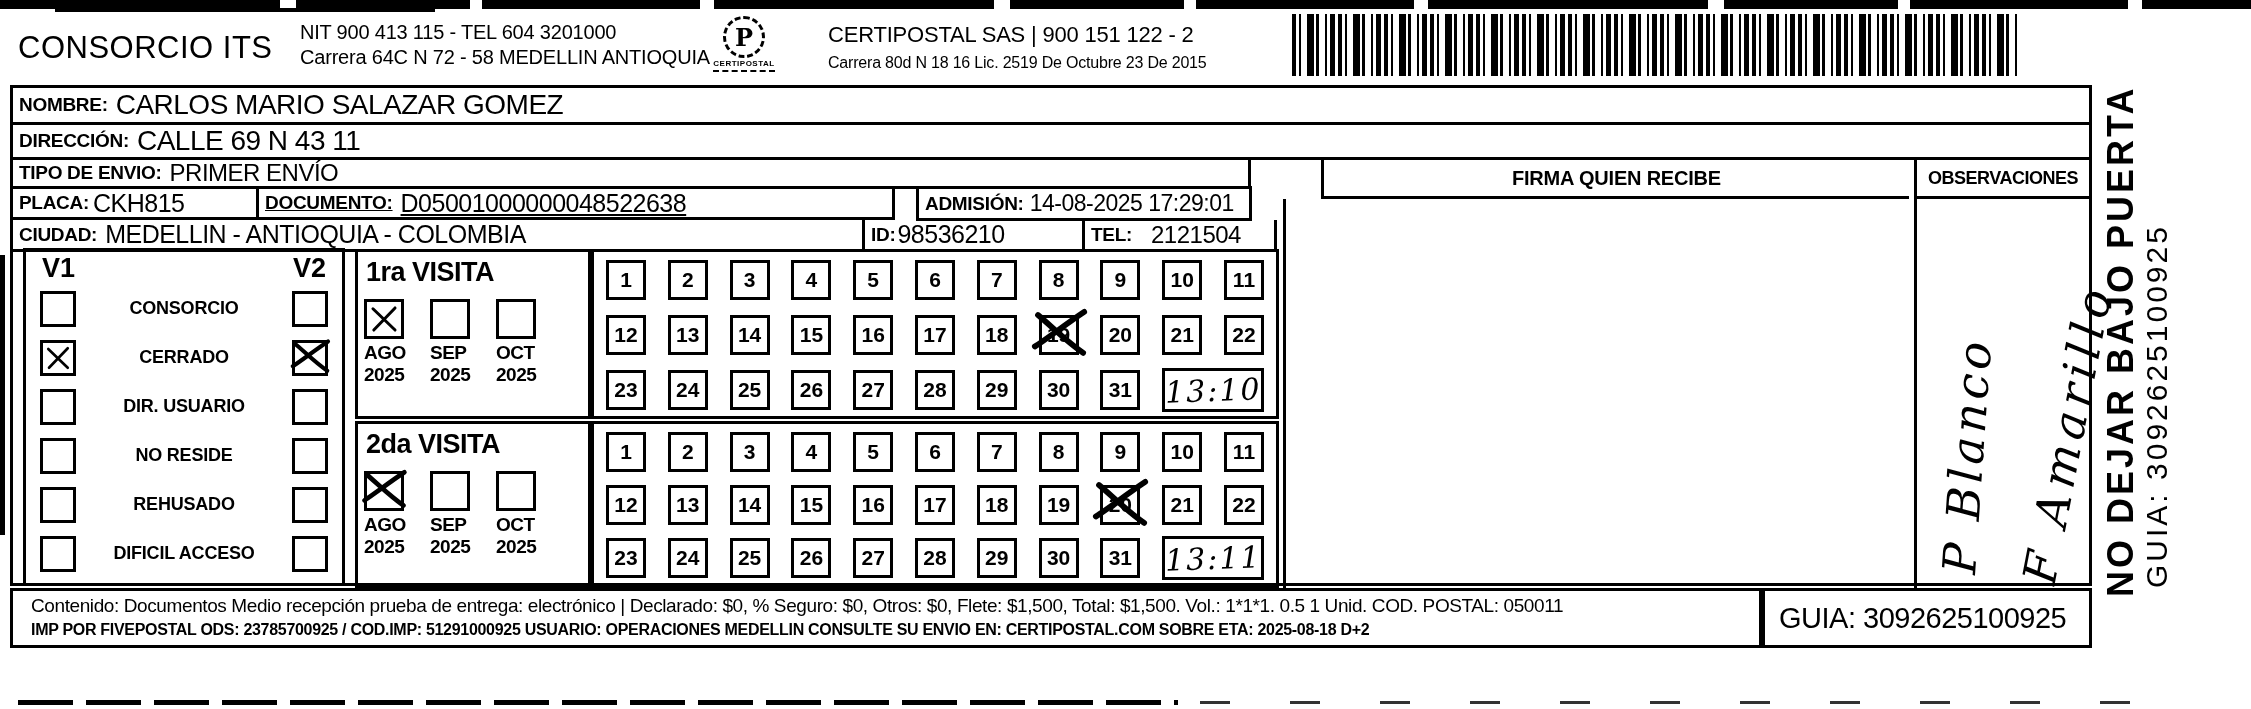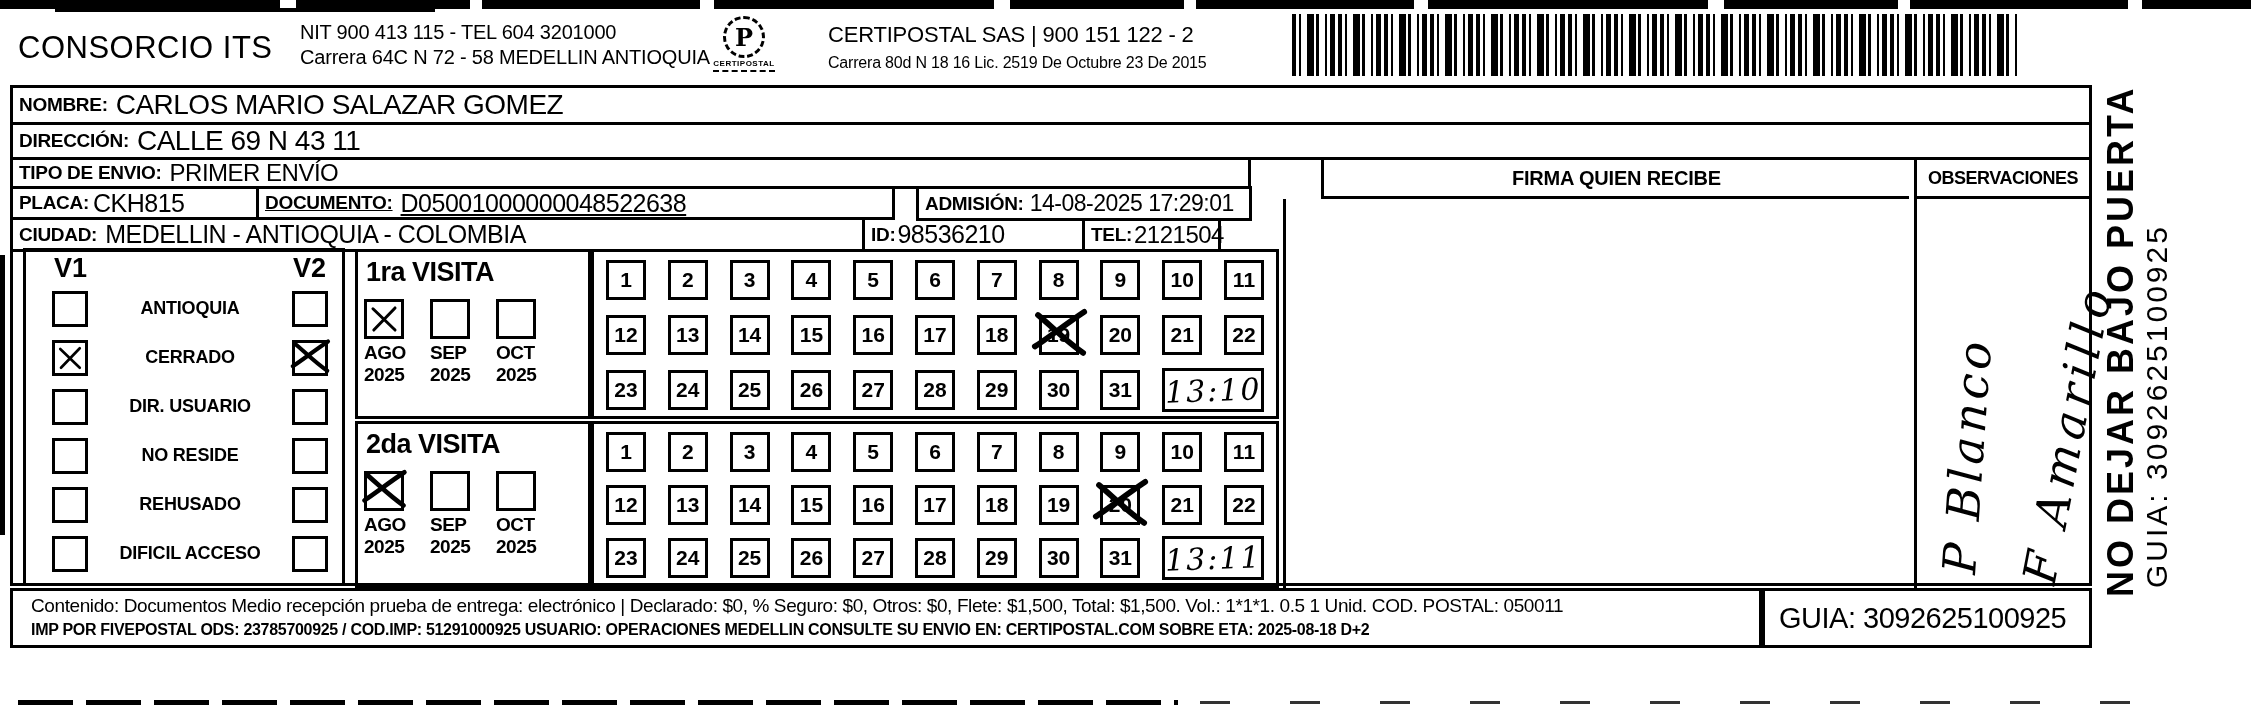--- a/index.html
+++ b/index.html
@@ -60,31 +60,31 @@
   .val-big { font-size:28px; }
 
   .row-nombre    { left:0; top:0;    width:2076px; height:37px; border-bottom:3px solid #000; }
   .row-direccion { left:0; top:37px; width:2076px; height:35px; border-bottom:3px solid #000; }
   .row-tipo      { left:0; top:72px; width:1238px; height:29px; border-right:3px solid #000; border-bottom:3px solid #000; }
   .cell-placa     { left:0;     top:101px; width:246px; height:31px; border-right:3px solid #000; border-bottom:3px solid #000; }
   .cell-documento { left:246px; top:101px; width:636px; height:31px; border-right:3px solid #000; border-bottom:3px solid #000;text-decoration:underline; }
   .cell-admision  { left:903px; top:98px;  width:336px; height:35px; border:3px solid #000; }
   .cell-ciudad { left:0;      top:132px; width:852px; height:32px; border-right:3px solid #000; border-bottom:3px solid #000; }
   .cell-id     { left:852px;  top:132px; width:220px; height:32px; border-right:3px solid #000; border-bottom:3px solid #000; }
-  .cell-tel    { left:1072px; top:132px; width:136px; height:32px; border-right:3px solid #000; border-bottom:3px solid #000; }
+  .cell-tel    { left:1072px; top:132px; width:192px; height:32px; border-right:3px solid #000; border-bottom:3px solid #000;gap:17px; }
 
   .firma-header { left:1270px; top:72px; width:588px; height:39px; border-left:3px solid #000; border-bottom:3px solid #000;
                   display:flex; align-items:center; justify-content:center; font-weight:bold; font-size:20px; letter-spacing:-.2px;margin-left:38px; }
   .obs-header   { left:1901px; top:72px; width:175px; height:39px; border-left:3px solid #000; border-bottom:3px solid #000;
                   display:flex; align-items:center; justify-content:center; font-weight:bold; font-size:18px; letter-spacing:-.5px; }
   .firma-body { left:1270px; top:111px; width:631px; height:390px; border-left:3px solid #000; }
   .obs-body   { left:1901px; top:111px; width:175px; height:390px; border-left:3px solid #000; }
 
   
-  .status-panel { left:10px; top:160px; width:322px; height:338px; border:3px solid #000;padding-left:12px; }
+  .status-panel { left:10px; top:160px; width:322px; height:338px; border:3px solid #000; }
   .v-headers { display:flex; justify-content:space-between; padding:2px 16px 0; font-weight:bold; font-size:27px; }
   .status-row { display:flex; align-items:center; height:49px; padding:0 14px; }
   .cb { width:36px; height:36px; border:3px solid #000; flex:none; position:relative; }
   .status-label { flex:1; text-align:center; font-weight:bold; font-size:18px; letter-spacing:-.2px; }
 
   
   .visit-panel-0 { left:342px; top:161px; width:236px; height:170px; border:3px solid #000; }
   .visit-panel-1 { left:342px; top:333px; width:236px; height:168px; border:3px solid #000; }
   .visit-title { font-weight:bold; font-size:27px; margin:5px 0 0 8px; letter-spacing:-.5px; }
   .months { display:flex; padding-left:6px; margin-top:11px; }
@@ -200,21 +200,21 @@
   <div class="abs obs-body"></div>
 
   <div class="abs status-panel">
     <div class="v-headers">
       <span>V1</span>
       <span>V2</span>
     </div>
     <div>
         <div class="status-row">
           <div class="cb"></div>
-          <div class="status-label">ANTIOQUIA</div>
+          <div class="status-label">CONSORCIO</div>
           <div class="cb"></div>
         </div>
         <div class="status-row">
           <div class="cb">
             <svg viewBox="0 0 40 40" preserveAspectRatio="none" style="position:absolute;inset:0;width:100%;height:100%">
               <path d="M7 8 L33 33 M33 7 L8 33" stroke="#000" stroke-width="3.5" fill="none" stroke-linecap="round"></path>
             </svg>
           </div>
           <div class="status-label">CERRADO</div>
           <div class="cb">

